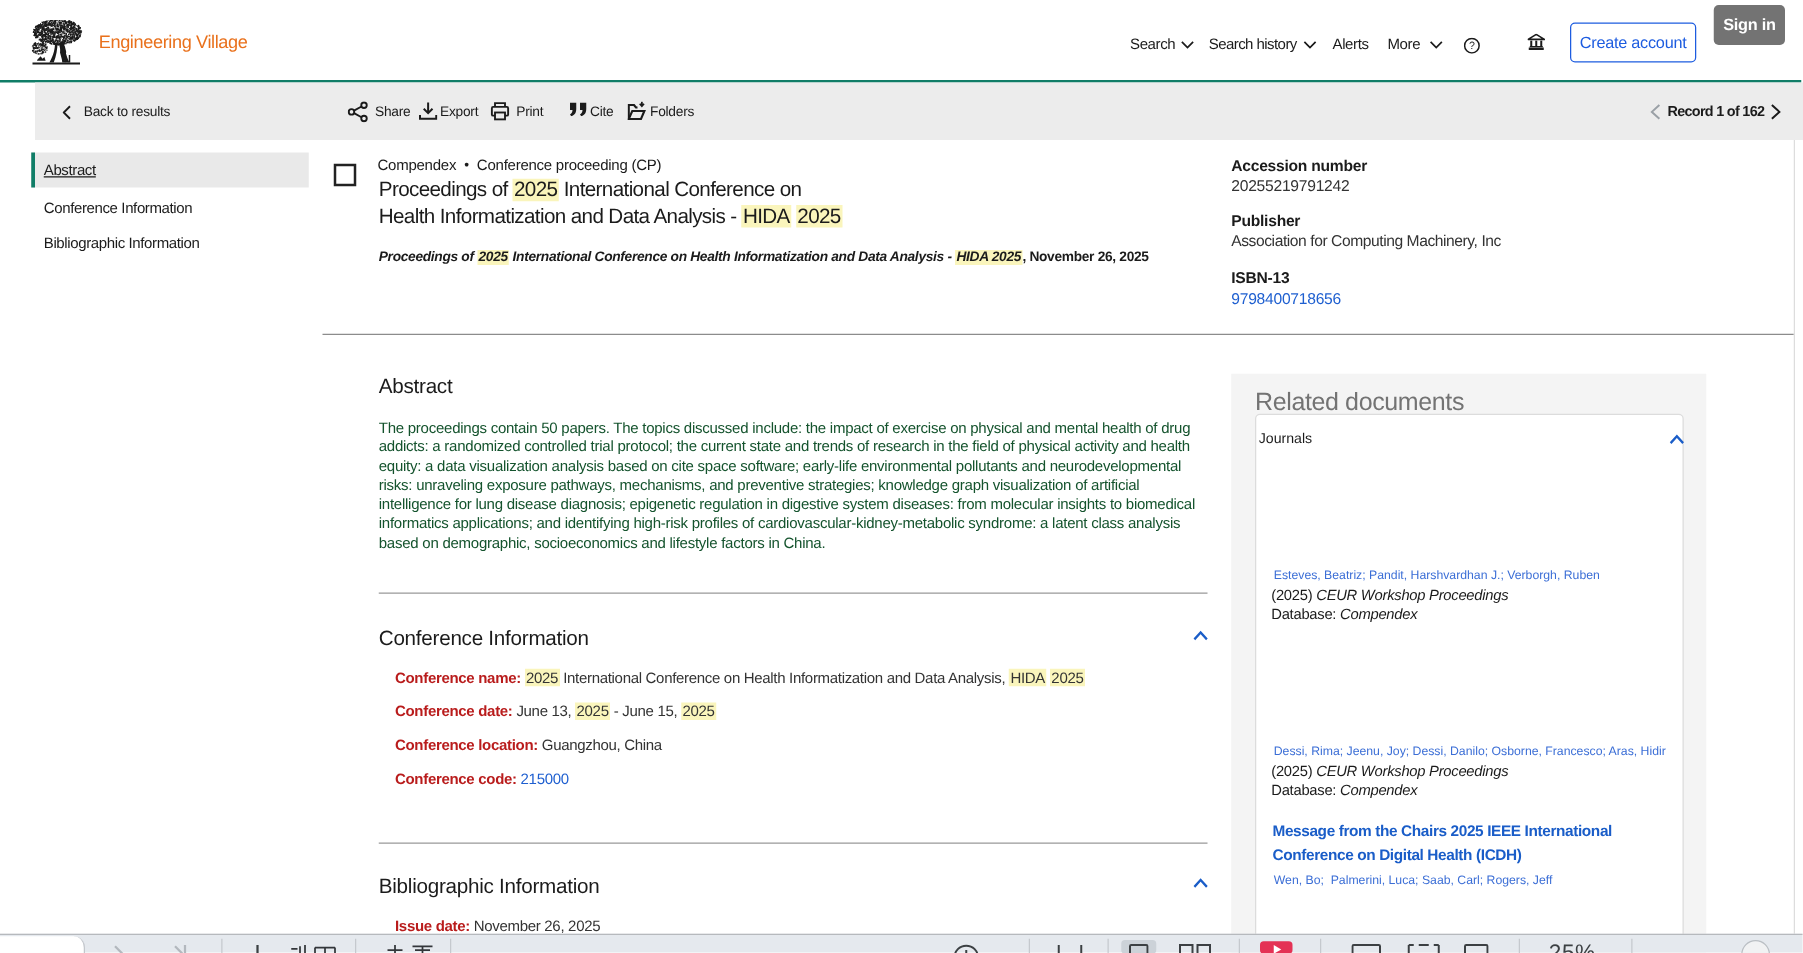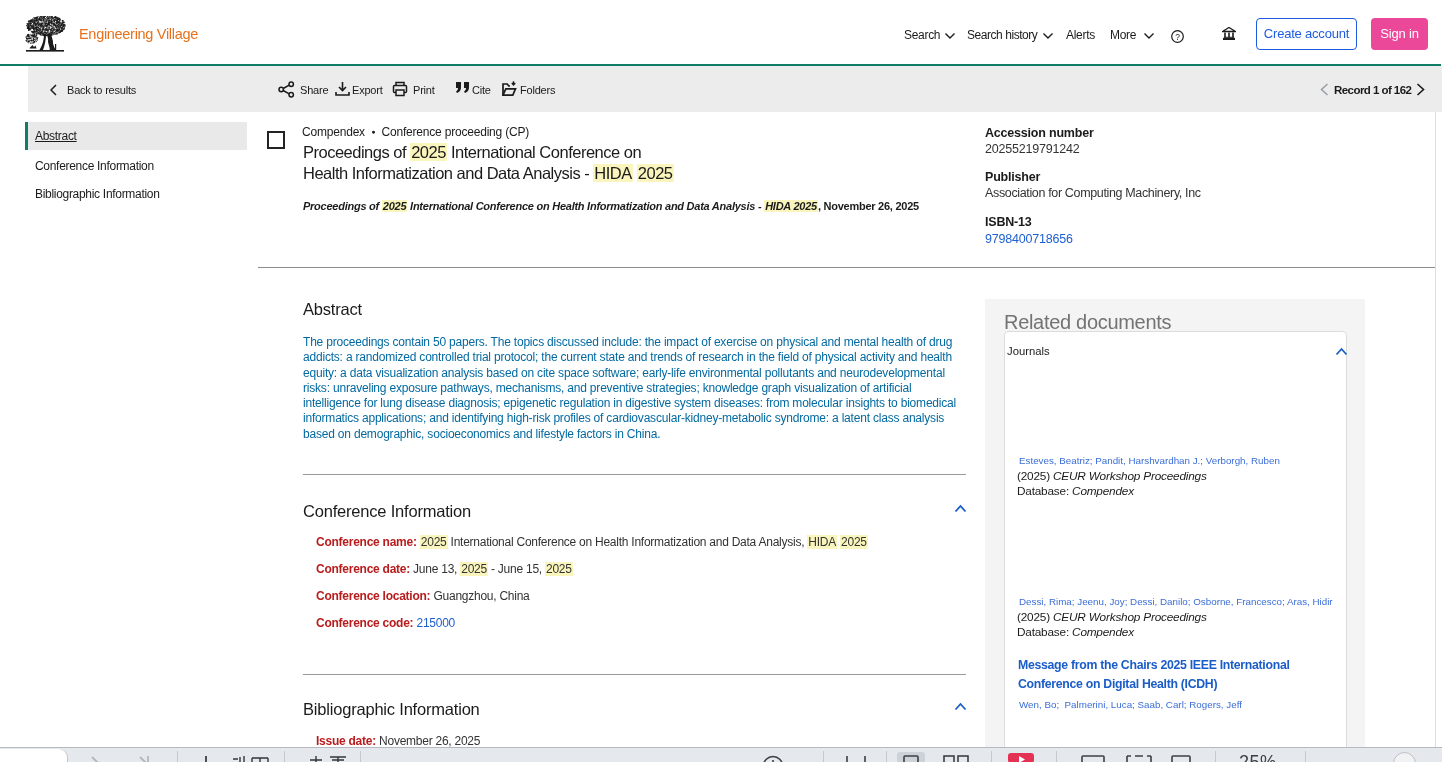--- a/index.html
+++ b/index.html
@@ -7,31 +7,31 @@
   font-family:"Liberation Sans",sans-serif;color:#1b1b1b;}
 .abs{position:absolute;}
 mark{background:#faf5bc;color:inherit;padding:0 1px;}
 .blue{color:#1e5fd0;}
 svg{display:block;}
 
 #header{position:absolute;left:0;top:0;width:1441px;height:66px;background:#fff;border-bottom:2px solid #107d67;}
 .hnav{position:absolute;top:28px;font-size:12px;color:#1b1b1b;letter-spacing:-0.3px;}
 .chev{position:absolute;top:32px;}
 #btn-create{position:absolute;left:1256px;top:18px;width:101px;height:32px;border:1px solid #1d5ce0;border-radius:4px;color:#1d5ce0;font-size:13px;text-align:center;line-height:30px;letter-spacing:-0.2px;}
-#btn-signin{position:absolute;left:1371px;top:18px;width:57px;height:32px;background:#ec4899;border-radius:4px;color:#fff;font-size:13px;text-align:center;line-height:32px;letter-spacing:-0.2px;}
+#btn-signin{position:absolute;left:1371px;top:4px;width:57px;height:32px;background:#737373;border-radius:4px;color:#fff;font-size:13px;text-align:center;line-height:32px;letter-spacing:-0.2px;font-weight:bold;}
 
 #toolbar{position:absolute;left:0;top:66px;width:1441px;height:46px;background:#ececec;margin-left:28px;}
 .tb{position:absolute;top:18px;font-size:11px;color:#1b1b1b;letter-spacing:-0.2px;}
 .tbi{position:absolute;top:15px;}
 
 #nav-sel{position:absolute;left:25px;top:122px;width:222px;height:28px;background:#e9e9e9;border-left:3px solid #107d67;}
 .nav{position:absolute;left:35px;font-size:12px;color:#1b1b1b;letter-spacing:-0.3px;}
 
 .h2{position:absolute;font-size:16.5px;letter-spacing:-0.2px;color:#1b1b1b;}
-.body{font-size:12px;letter-spacing:-0.2px;color:#0369a1;}
+.body{font-size:12px;letter-spacing:-0.2px;color:#14532d;}
 .lbl{font-weight:bold;color:#b91c1c;}
 .fld{position:absolute;left:316px;font-size:12px;letter-spacing:-0.25px;color:#333;}
 hr{border:none;border-top:1px solid #999;position:absolute;}
 
 .rlbl{position:absolute;left:985px;font-size:12.5px;font-weight:bold;letter-spacing:-0.2px;color:#1b1b1b;}
 .rval{position:absolute;left:985px;font-size:12.5px;letter-spacing:-0.2px;color:#333;}
 
 #panel{position:absolute;left:985px;top:299px;width:380px;height:463px;background:#f4f4f4;}
 #card{position:absolute;left:19px;top:32px;width:343px;height:430px;background:#fff;border:1px solid #dcdcdc;border-radius:4px;}
 .rt{font-size:12.3px;font-weight:bold;letter-spacing:-0.3px;line-height:19.5px;color:#1a5dc8;}

